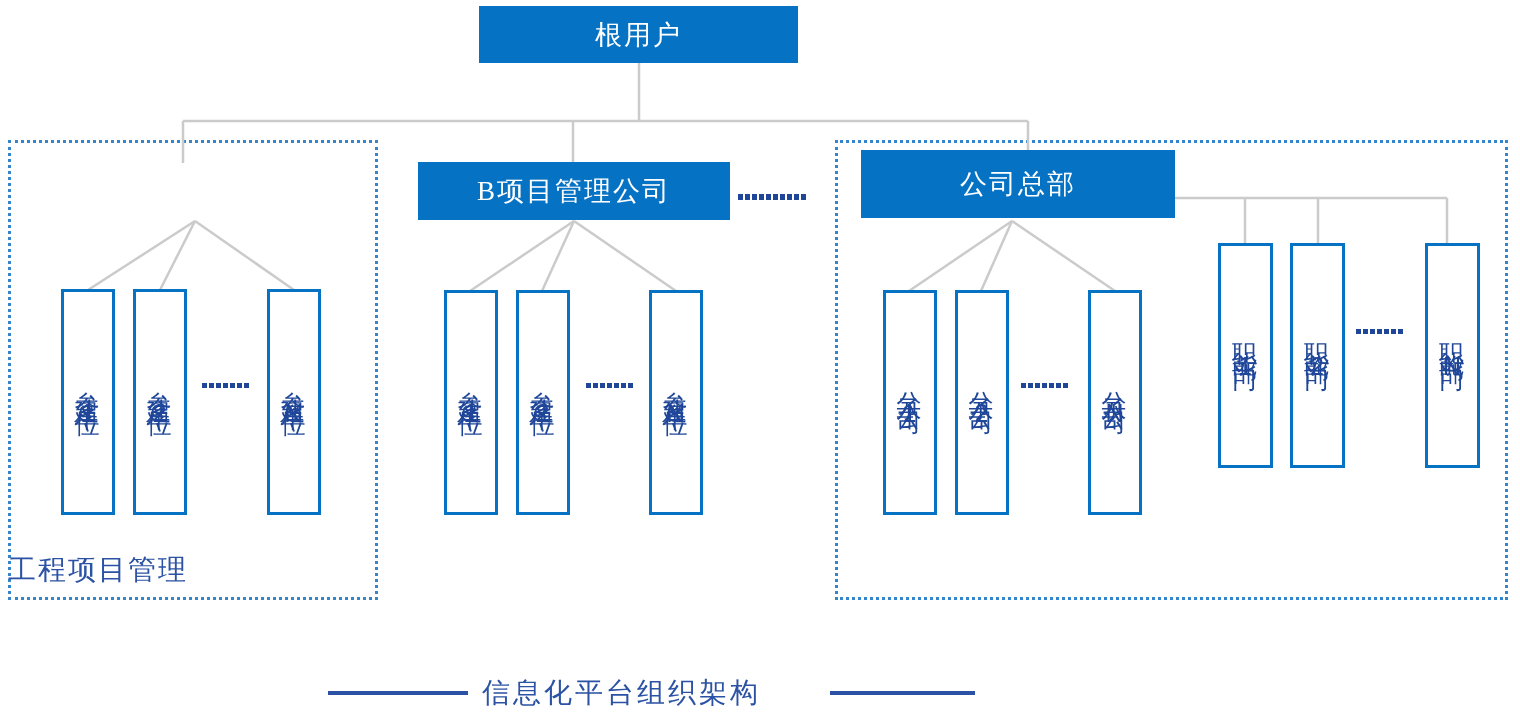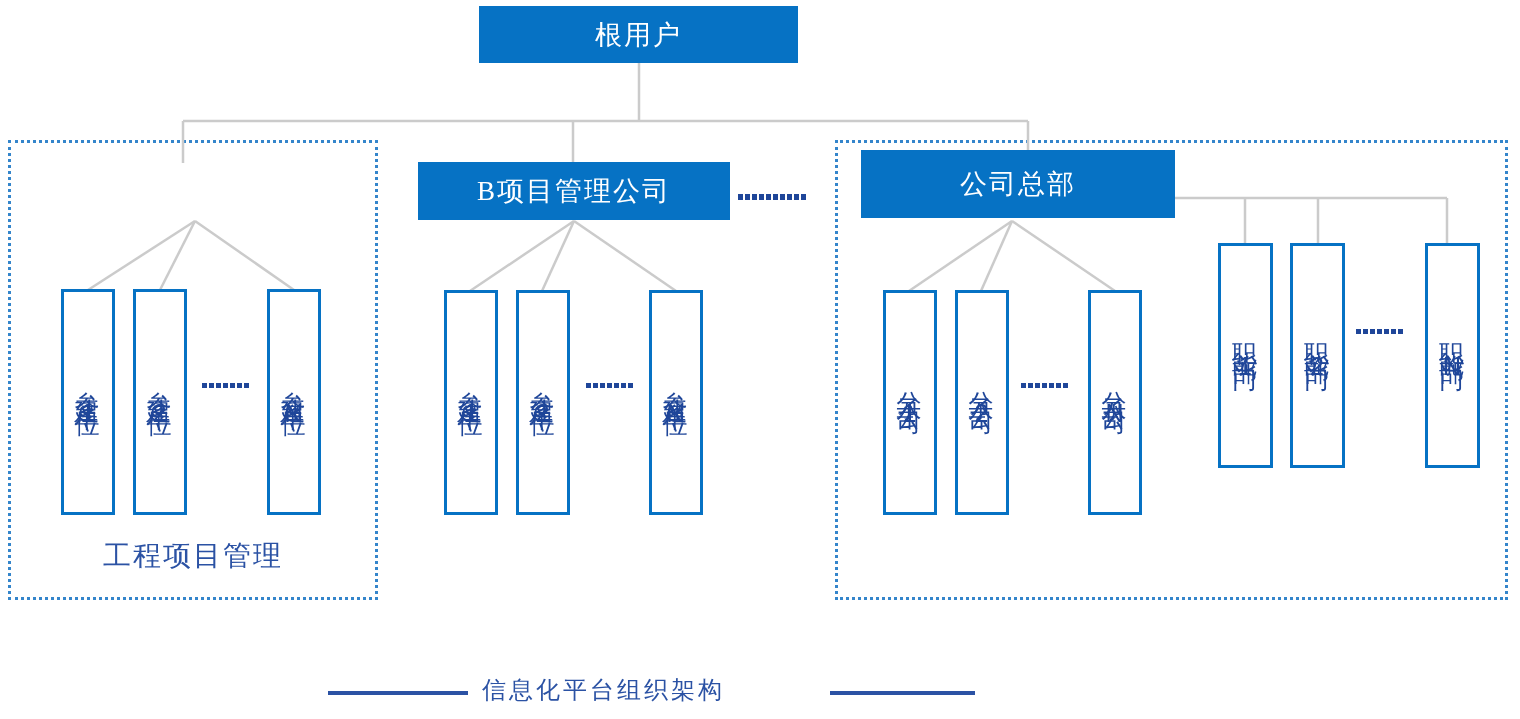--- a/index.html
+++ b/index.html
@@ -57,31 +57,31 @@
     font-weight: 400;
   }
   .dots-h {
     position: absolute;
     height: 5px;
     background: repeating-linear-gradient(90deg, var(--navy-text) 0 5px, transparent 5px 7px);
     z-index: 2;
   }
   .group-caption {
     position: absolute;
-    text-align: center;
     color: var(--label-blue);
     font-size: 28px;
     letter-spacing: 2px;
     z-index: 2;
     white-space: nowrap;
+    margin-top: 14px;
   }
   .footer-caption {
     position: absolute;
     color: var(--label-blue);
-    font-size: 24px;
+    font-size: 28px;
     letter-spacing: 3px;
     z-index: 2;
     white-space: nowrap;
     font-family: Liberation Serif, serif;
   }
   .footer-line {
     position: absolute;
     height: 4px;
     background: var(--label-blue);
     z-index: 2;

